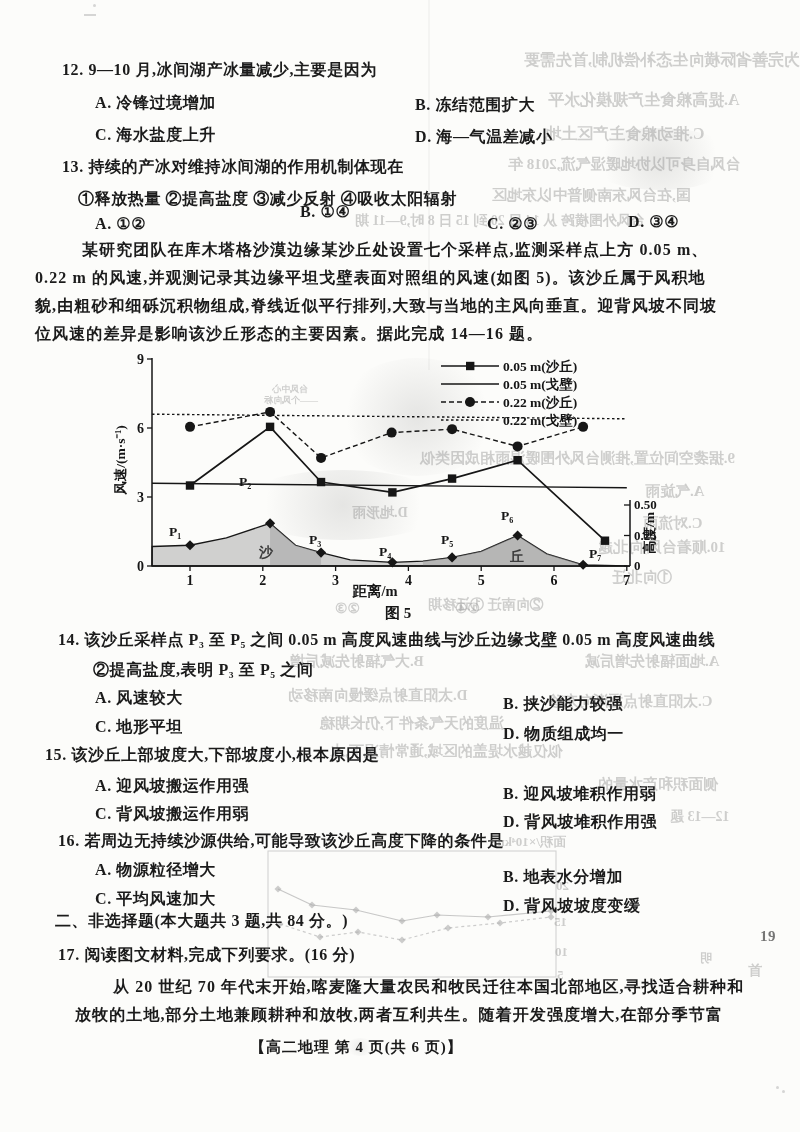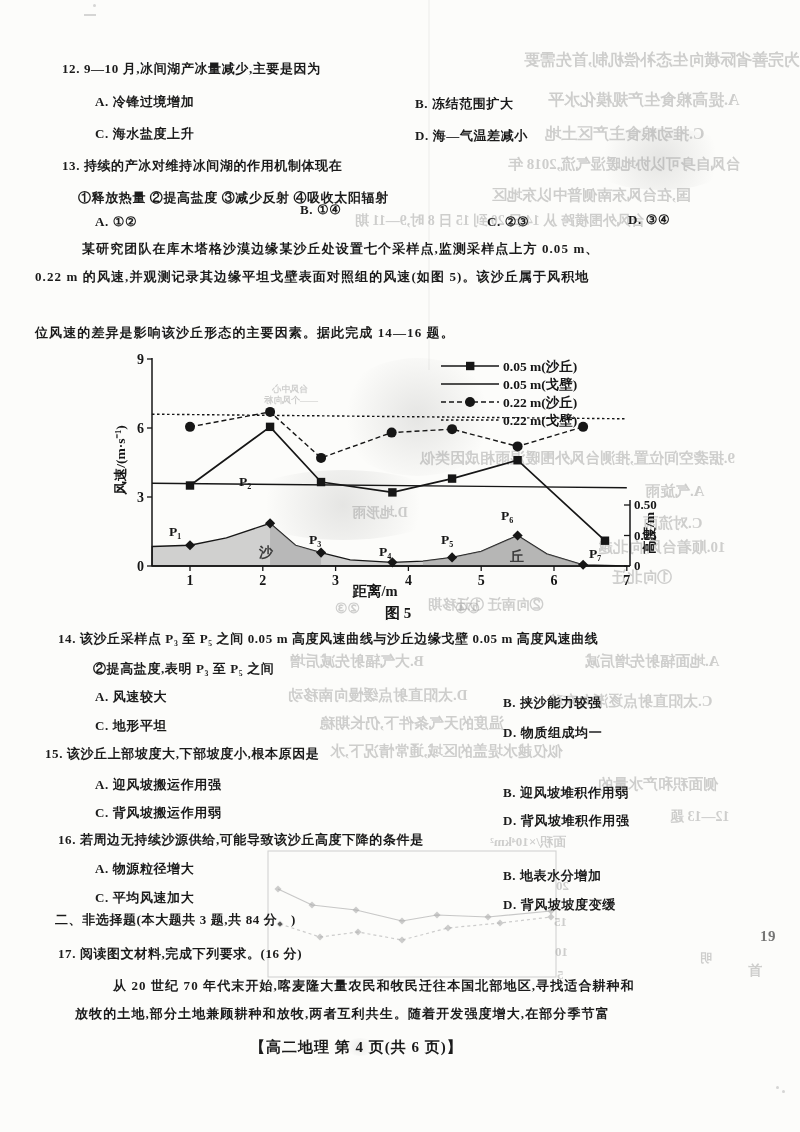--- a/index.html
+++ b/index.html
@@ -1,18 +1,18 @@
 <!DOCTYPE html>
 <html><head>
 <meta charset="utf-8">
 <style>
   html,body{margin:0;padding:0;}
   .page{position:relative;width:800px;height:1132px;background:#fcfcfa;overflow:hidden;
         font-family:"Liberation Serif", serif;color:#1b1b1b;}
-  .t{position:absolute;white-space:nowrap;font-weight:600;font-size:13px;
+  .t{position:absolute;white-space:nowrap;font-weight:600;font-size:16px;
      letter-spacing:0.6px;color:#1b1b1b;z-index:5;}
   .wide{letter-spacing:1.1px;}
   .sec{font-weight:700;}
   .footer{font-size:15px;font-weight:700;letter-spacing:1px;}
   .ghost{position:absolute;white-space:nowrap;font-weight:600;color:#8f8f8f;
          opacity:.42;filter:blur(.4px);z-index:1;}
   .mir{transform:scaleX(-1);transform-origin:center;}
   .blob{position:absolute;border-radius:50%;z-index:0;
         background:radial-gradient(circle, rgba(90,90,90,.14), rgba(120,120,120,0) 70%);}
   .crease{position:absolute;width:2px;background:#888;opacity:.07;z-index:0;}
@@ -98,20 +98,21 @@
 
   <span class="t" style="left:62px;top:157px;">13. 持续的产冰对维持冰间湖的作用机制体现在</span>
   <span class="t" style="left:78px;top:189px;">①释放热量  ②提高盐度  ③减少反射  ④吸收太阳辐射</span>
   <span class="t" style="left:95px;top:214px;">A. ①②</span>
   <span class="t" style="left:300px;top:202px;">B. ①④</span>
   <span class="t" style="left:487px;top:214px;">C. ②③</span>
   <span class="t" style="left:628px;top:212px;">D. ③④</span>
 
   <span class="t wide" style="left:82px;top:240px;">某研究团队在库木塔格沙漠边缘某沙丘处设置七个采样点,监测采样点上方 0.05 m、</span>
   <span class="t wide" style="left:35px;top:268px;">0.22 m 的风速,并观测记录其边缘平坦戈壁表面对照组的风速(如图 5)。该沙丘属于风积地</span>
+  <span class="t wide" style="left:35px;top:296px;">貌,由粗砂和细砾沉积物组成,脊线近似平行排列,大致与当地的主风向垂直。迎背风坡不同坡</span>
   <span class="t wide" style="left:35px;top:324px;">位风速的差异是影响该沙丘形态的主要因素。据此完成 14—16 题。</span>
 
   <svg id="figure5" width="565" height="280">
       <polygon points="49.144,196.48 87,195.26 123.4,187.94 167.07999999999998,173.3 192.56,195.26 218.04,202.58 247.16,209.9 289.384,212.34 319.96000000000004,211.12 349.08,207.46 378.2,201.36 414.59999999999997,185.5 443.72,203.8 480.12,214.78 523.8,216 523.8,216 49,216" fill="#c4c4c4" fill-opacity="0.8" stroke="#161616" stroke-width="1.3"></polygon>
       <polygon points="167.07999999999998,173.3 192.56,195.26 218.04,202.58 218.04,216 167.07999999999998,216" fill="#9b9b9b" fill-opacity="0.45"></polygon>
       <polygon points="319.96000000000004,211.12 349.08,207.46 378.2,201.36 414.59999999999997,185.5 443.72,203.8 480.12,214.78 480.12,216 319.96000000000004,216" fill="#9b9b9b" fill-opacity="0.5"></polygon>
       <text x="156" y="207" font-size="14" font-weight="700" fill="#3c3c3c">沙</text>
       <text x="407" y="211" font-size="14" font-weight="700" fill="#3c3c3c">丘</text>
       <line x1="49" y1="8" x2="49" y2="216" stroke="#161616" stroke-width="1.5"></line>
       <line x1="49" y1="216" x2="527" y2="216" stroke="#161616" stroke-width="1.5"></line>

